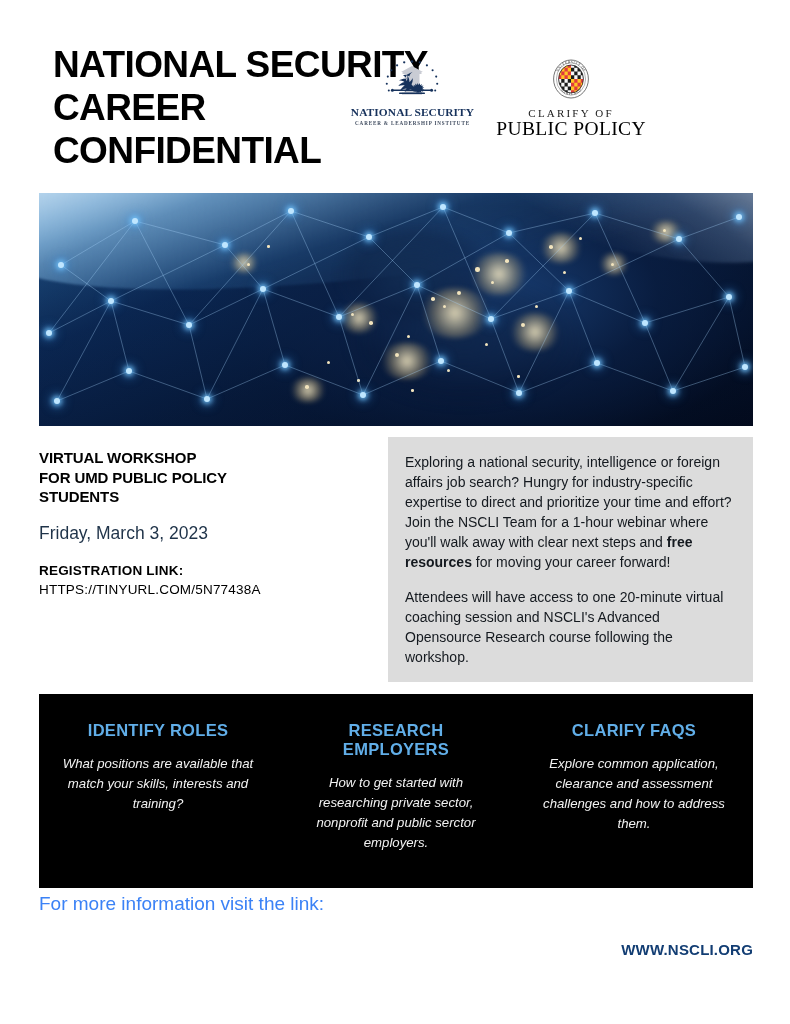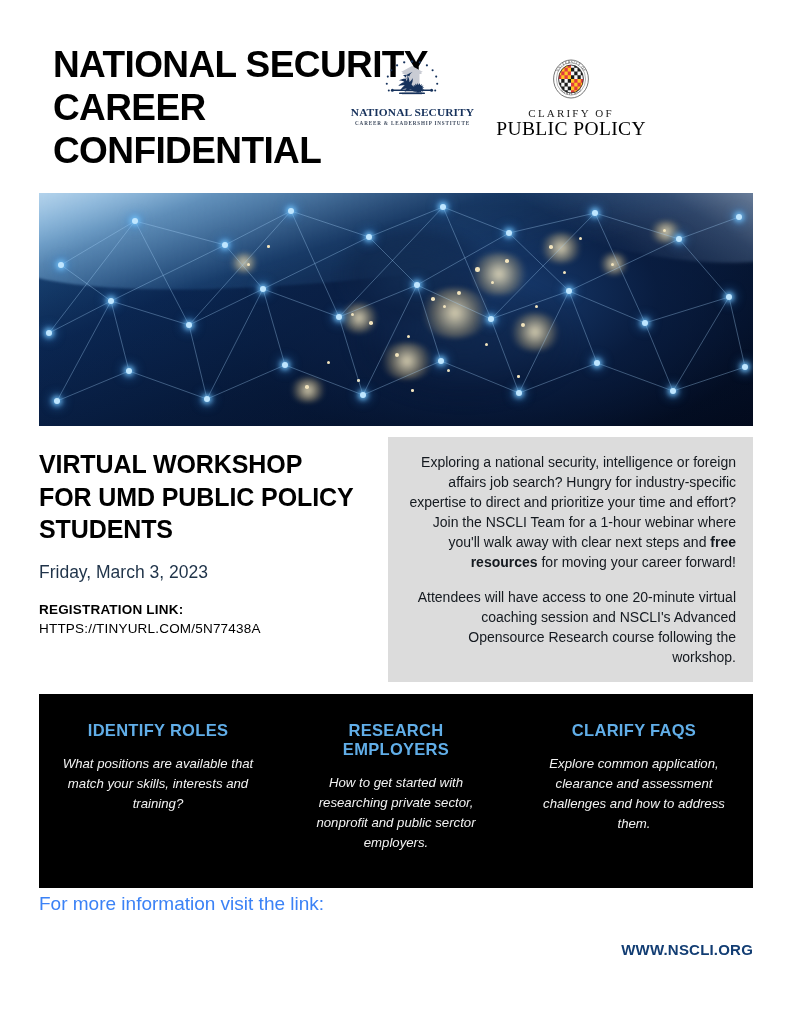--- a/index.html
+++ b/index.html
@@ -186,21 +186,21 @@
   }
 
   
   .mid-left {
     position: absolute;
     left: 39px;
     top: 448px;
     width: 330px;
   }
   .workshop-title {
-    font-size: 25px;
+    font-size: 15px;
     font-weight: bold;
     line-height: 1.3;
     color: #000000;
     text-transform: uppercase;
     letter-spacing: -0.1px;
   }
   .event-when {
     margin-top: 15px;
     font-size: 17.5px;
     line-height: 1.33;
@@ -231,21 +231,20 @@
     height: 245px;
     background: #dcdcdc;
     box-sizing: border-box;
     padding: 15px 17px 12px 17px;
   }
   .desc-p {
     font-size: 14px;
     line-height: 1.43;
     color: #14191f;
     margin: 0;
-    text-align: right;
   }
   .desc-p + .desc-p {
     margin-top: 15px;
   }
   .desc-p b {
     font-weight: bold;
   }
 
   
   .black-band {

